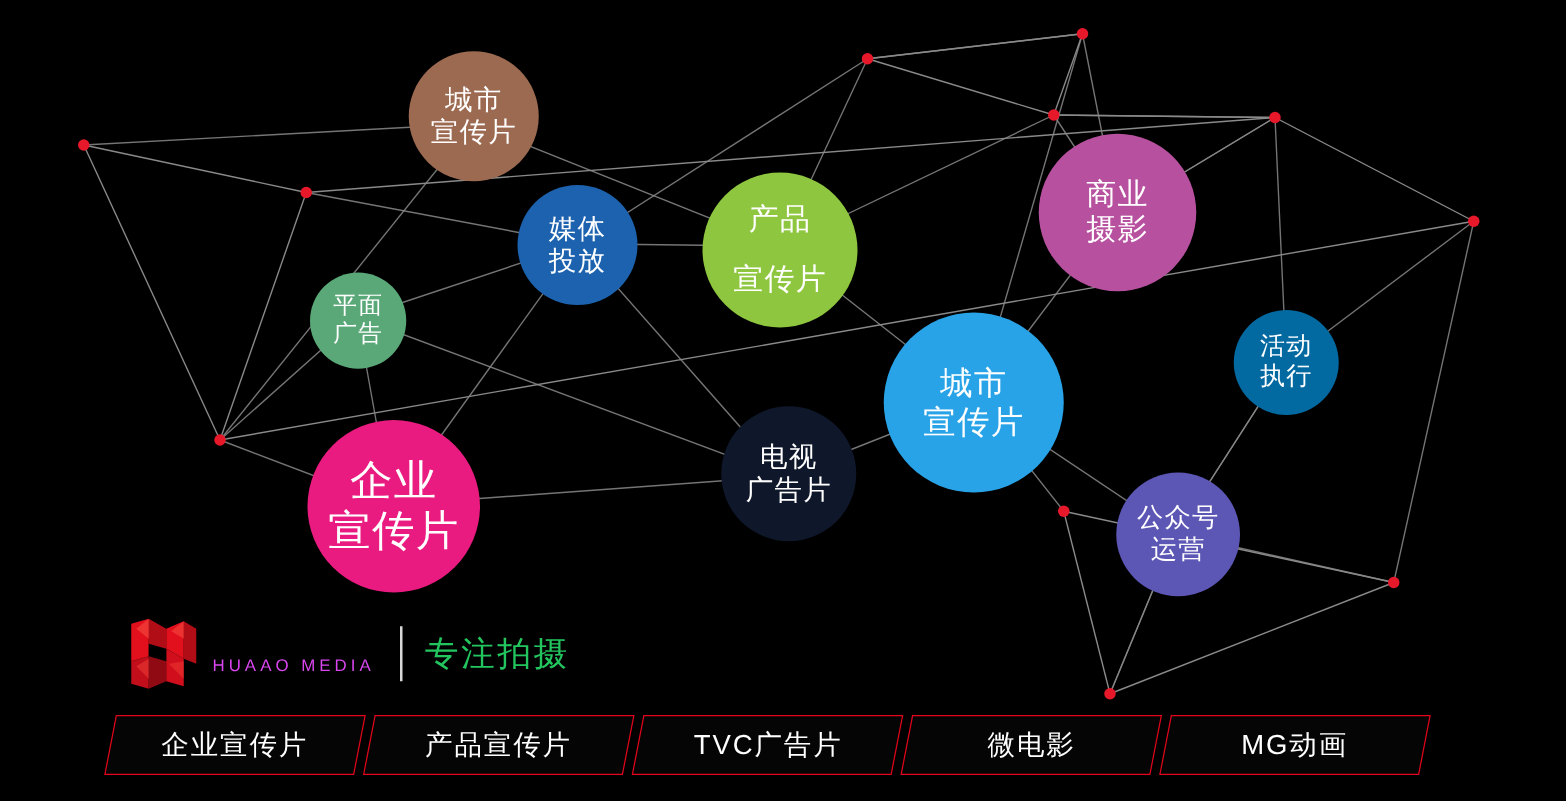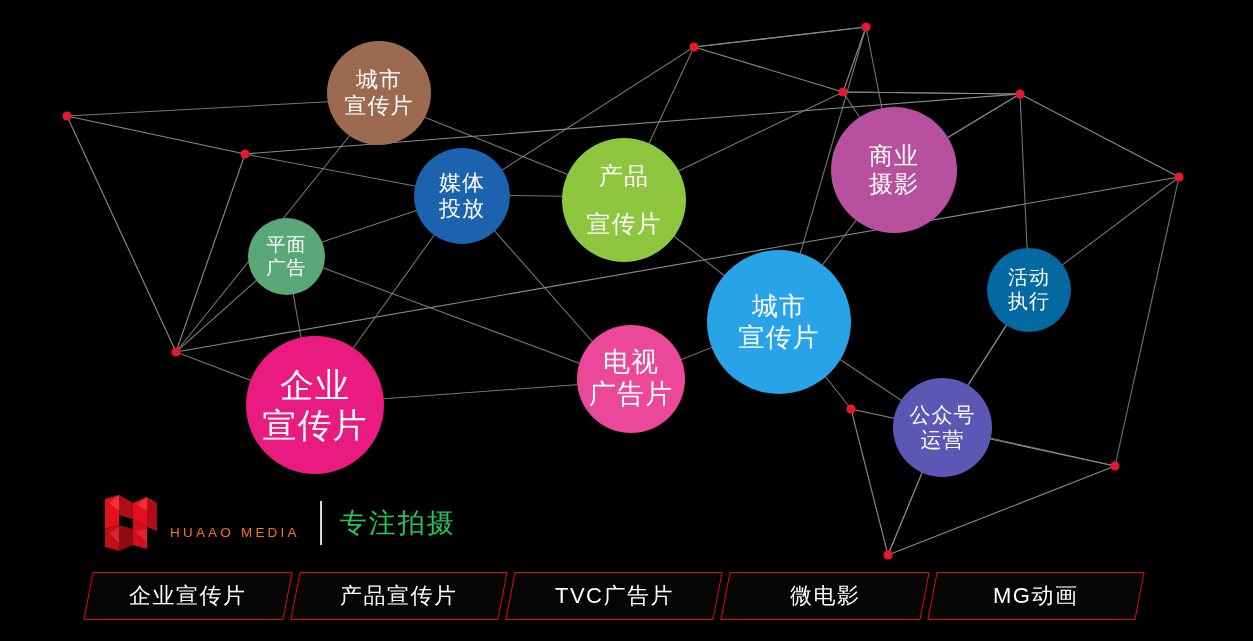--- a/index.html
+++ b/index.html
@@ -63,21 +63,21 @@
   }
   #logo-cn {
     color: #ffffff;
     font-size: 30px;
     font-weight: bold;
     letter-spacing: 2px;
     line-height: 1.05;
     white-space: nowrap;
   }
   #logo-en {
-    color: #f97316;
+    color: #d946ef;
     font-size: 13.5px;
     letter-spacing: 3.2px;
     line-height: 1.2;
     margin-top: 20px;
     white-space: nowrap;
     text-align: center;
   }
   #logo-divider {
     width: 2px;
     height: 44px;
@@ -217,21 +217,21 @@
         <span class="ln">摄影</span>
       </div>
       <div class="bubble" style="left: 987px; top: 248px; width: 84px; height: 84px; background: #0369a1; font-size: 20px;">
         <span class="ln">活动</span>
         <span class="ln">执行</span>
       </div>
       <div class="bubble" style="left: 707px; top: 250px; width: 144px; height: 144px; background: rgb(41, 163, 232); font-size: 26px;">
         <span class="ln">城市</span>
         <span class="ln">宣传片</span>
       </div>
-      <div class="bubble" style="left: 577px; top: 325px; width: 108px; height: 108px; background: #ec4899; font-size: 27px;">
+      <div class="bubble" style="left: 577px; top: 325px; width: 108px; height: 108px; background: #0f172a; font-size: 22px;">
         <span class="ln">电视</span>
         <span class="ln">广告片</span>
       </div>
       <div class="bubble" style="left: 246px; top: 336px; width: 138px; height: 138px; background: rgb(234, 27, 128); font-size: 34px;">
         <span class="ln">企业</span>
         <span class="ln">宣传片</span>
       </div>
       <div class="bubble" style="left: 893px; top: 378px; width: 99px; height: 99px; background: rgb(92, 86, 181); font-size: 21px;">
         <span class="ln">公众号</span>
         <span class="ln">运营</span>

